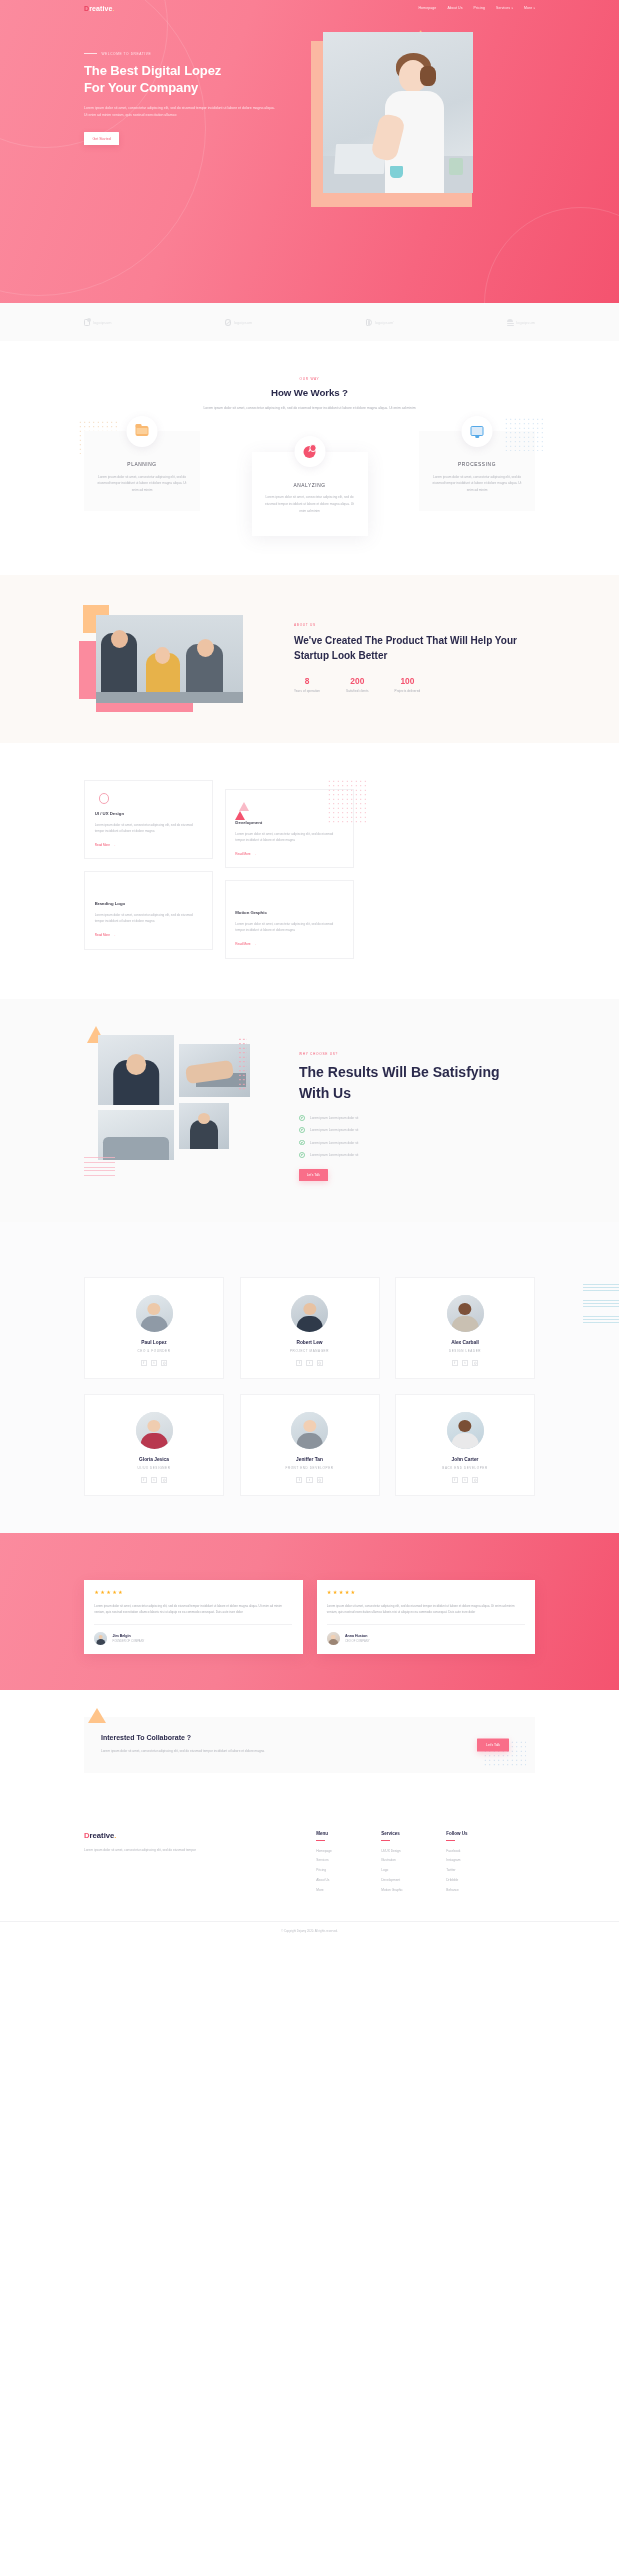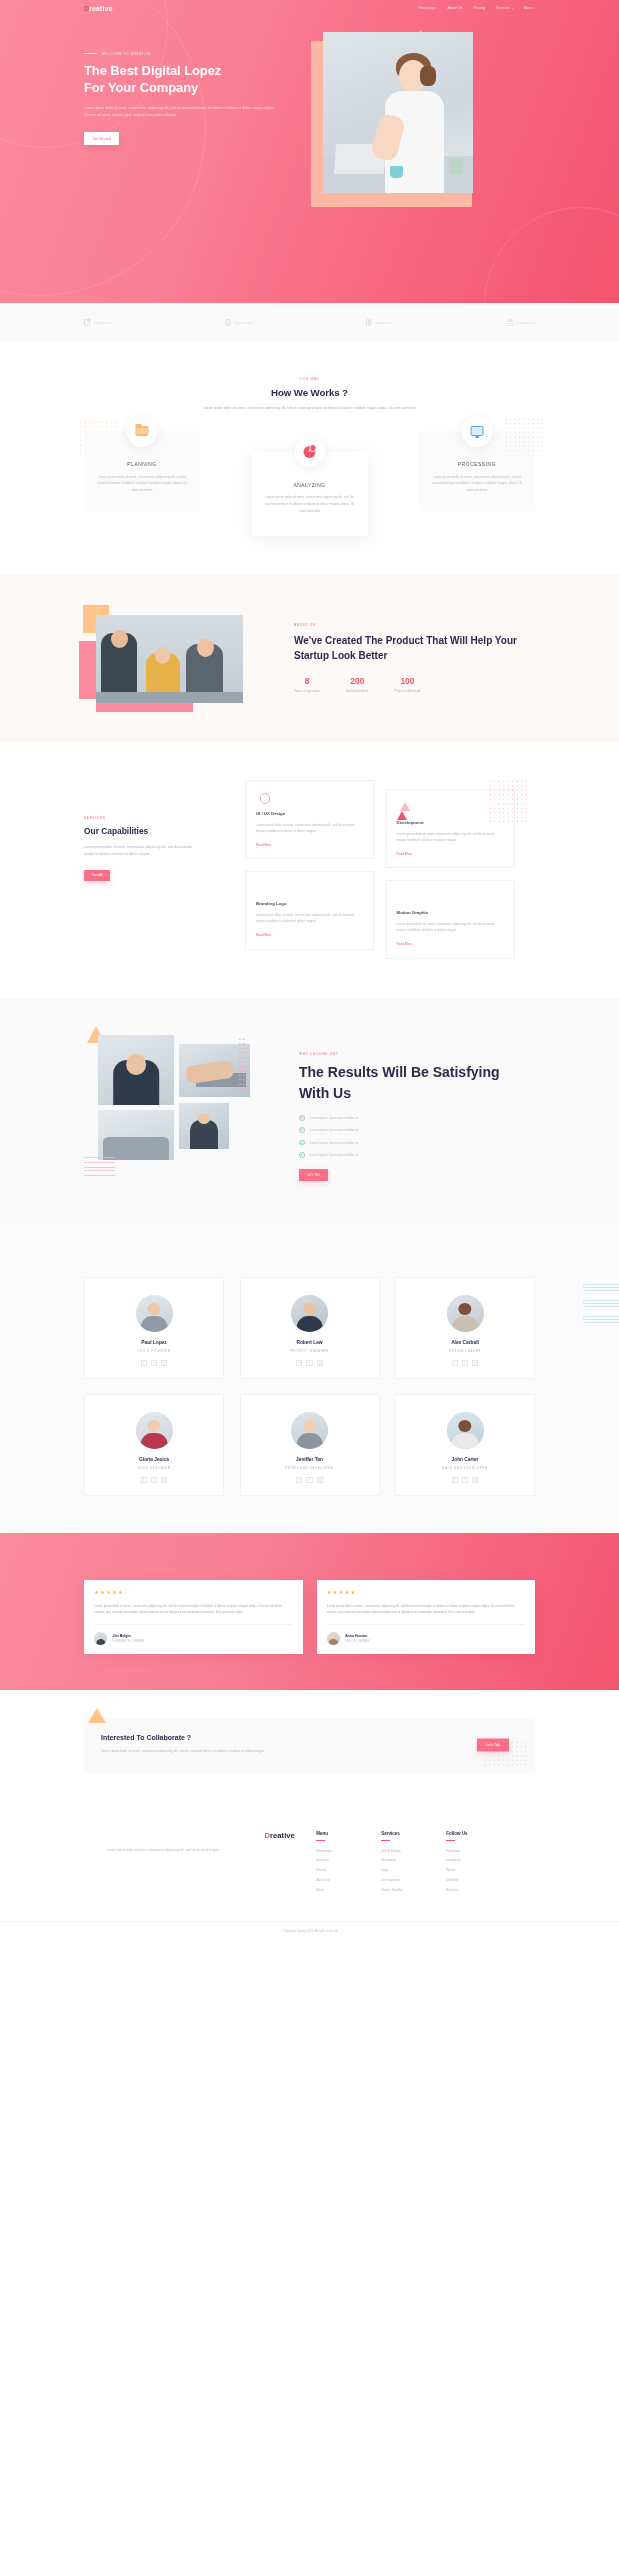--- a/index.html
+++ b/index.html
@@ -269,21 +269,21 @@
     border-left:9px solid transparent; border-right:9px solid transparent; border-bottom:15.5px solid #ffc48a; }
   .cta-dots { position:absolute; right:9px; bottom:6.4px; width:43px; height:26px;
     background-image:radial-gradient(#b9d2ea 0.5px, transparent 0.6px); background-size:4.5px 4.5px; }
   .cta h2 { font-size:7px; font-weight:bold; color:#2b2a4c; }
   .cta p { font-size:3.2px; line-height:2.1; color:#b2b4bb; margin-top:7px; width:193px; }
   .cta .btn-pink { position:absolute; right:26px; top:50%; transform:translateY(-50%); margin:0; padding:4.5px 9px; font-size:3.4px; }
 
   
   .footer { background:#fff; padding:28px 0 0; }
   .foot-in { width:451px; margin:0 auto; display:flex; }
-  .foot-brand { width:213px;text-align:right; }
+  .foot-brand { width:213px; }
   .foot-logo { font-size:7.7px; font-weight:bold; color:#2b2a4c; }
   .foot-logo .d { color:#f4536f; }
   .foot-logo .dot { color:#ffb347; }
   .foot-brand p { font-size:3.2px; line-height:2.1; color:#b2b4bb; margin-top:7px; width:135px; }
   .foot-cols { flex:1; display:flex; gap:22px; padding-left:19.3px; }
   .fcol { min-width:43px; }
   .fcol h5 { font-size:4.5px; font-weight:bold; color:#2b2a4c; }
   .fcol .ul { width:9px; height:1.2px; background:#f4536f; margin:3.9px 0 7.7px; }
   .fcol a { display:block; font-size:3.2px; color:#b2b4bb; text-decoration:none; margin-bottom:5.8px; }
   .copy { margin-top:23px; border-top:0.6px solid #f1f1f3; padding:7.7px 0 9px; text-align:center;
@@ -450,26 +450,20 @@
             <b>100</b>
             <span>Projects delivered</span>
           </div>
         </div>
       </div>
     </div>
   </section>
 
   <section class="caps">
     <div class="caps-in">
-      <div class="caps-left">
-        <div class="kicker">SERVICES</div>
-        <h2>Our Capabilities</h2>
-        <p>Lorem ipsum dolor sit amet, consectetur adipiscing elit, sed do eiusmod tempor incididunt ut labore et dolore magna</p>
-        <button class="btn-pink">View All</button>
-      </div>
       <div class="caps-grid">
         <div class="caps-col">
           <div class="ccard">
             <div class="cicon"><span class="sh-circles"></span></div>
             <h4>UI / UX Design</h4>
             <p>Lorem ipsum dolor sit amet, consectetur adipiscing elit, sed do eiusmod tempor incididunt ut labore et dolore magna</p>
             <div class="readmore">
                 <span>Read More</span>
                 <span>→</span>
               </div>

